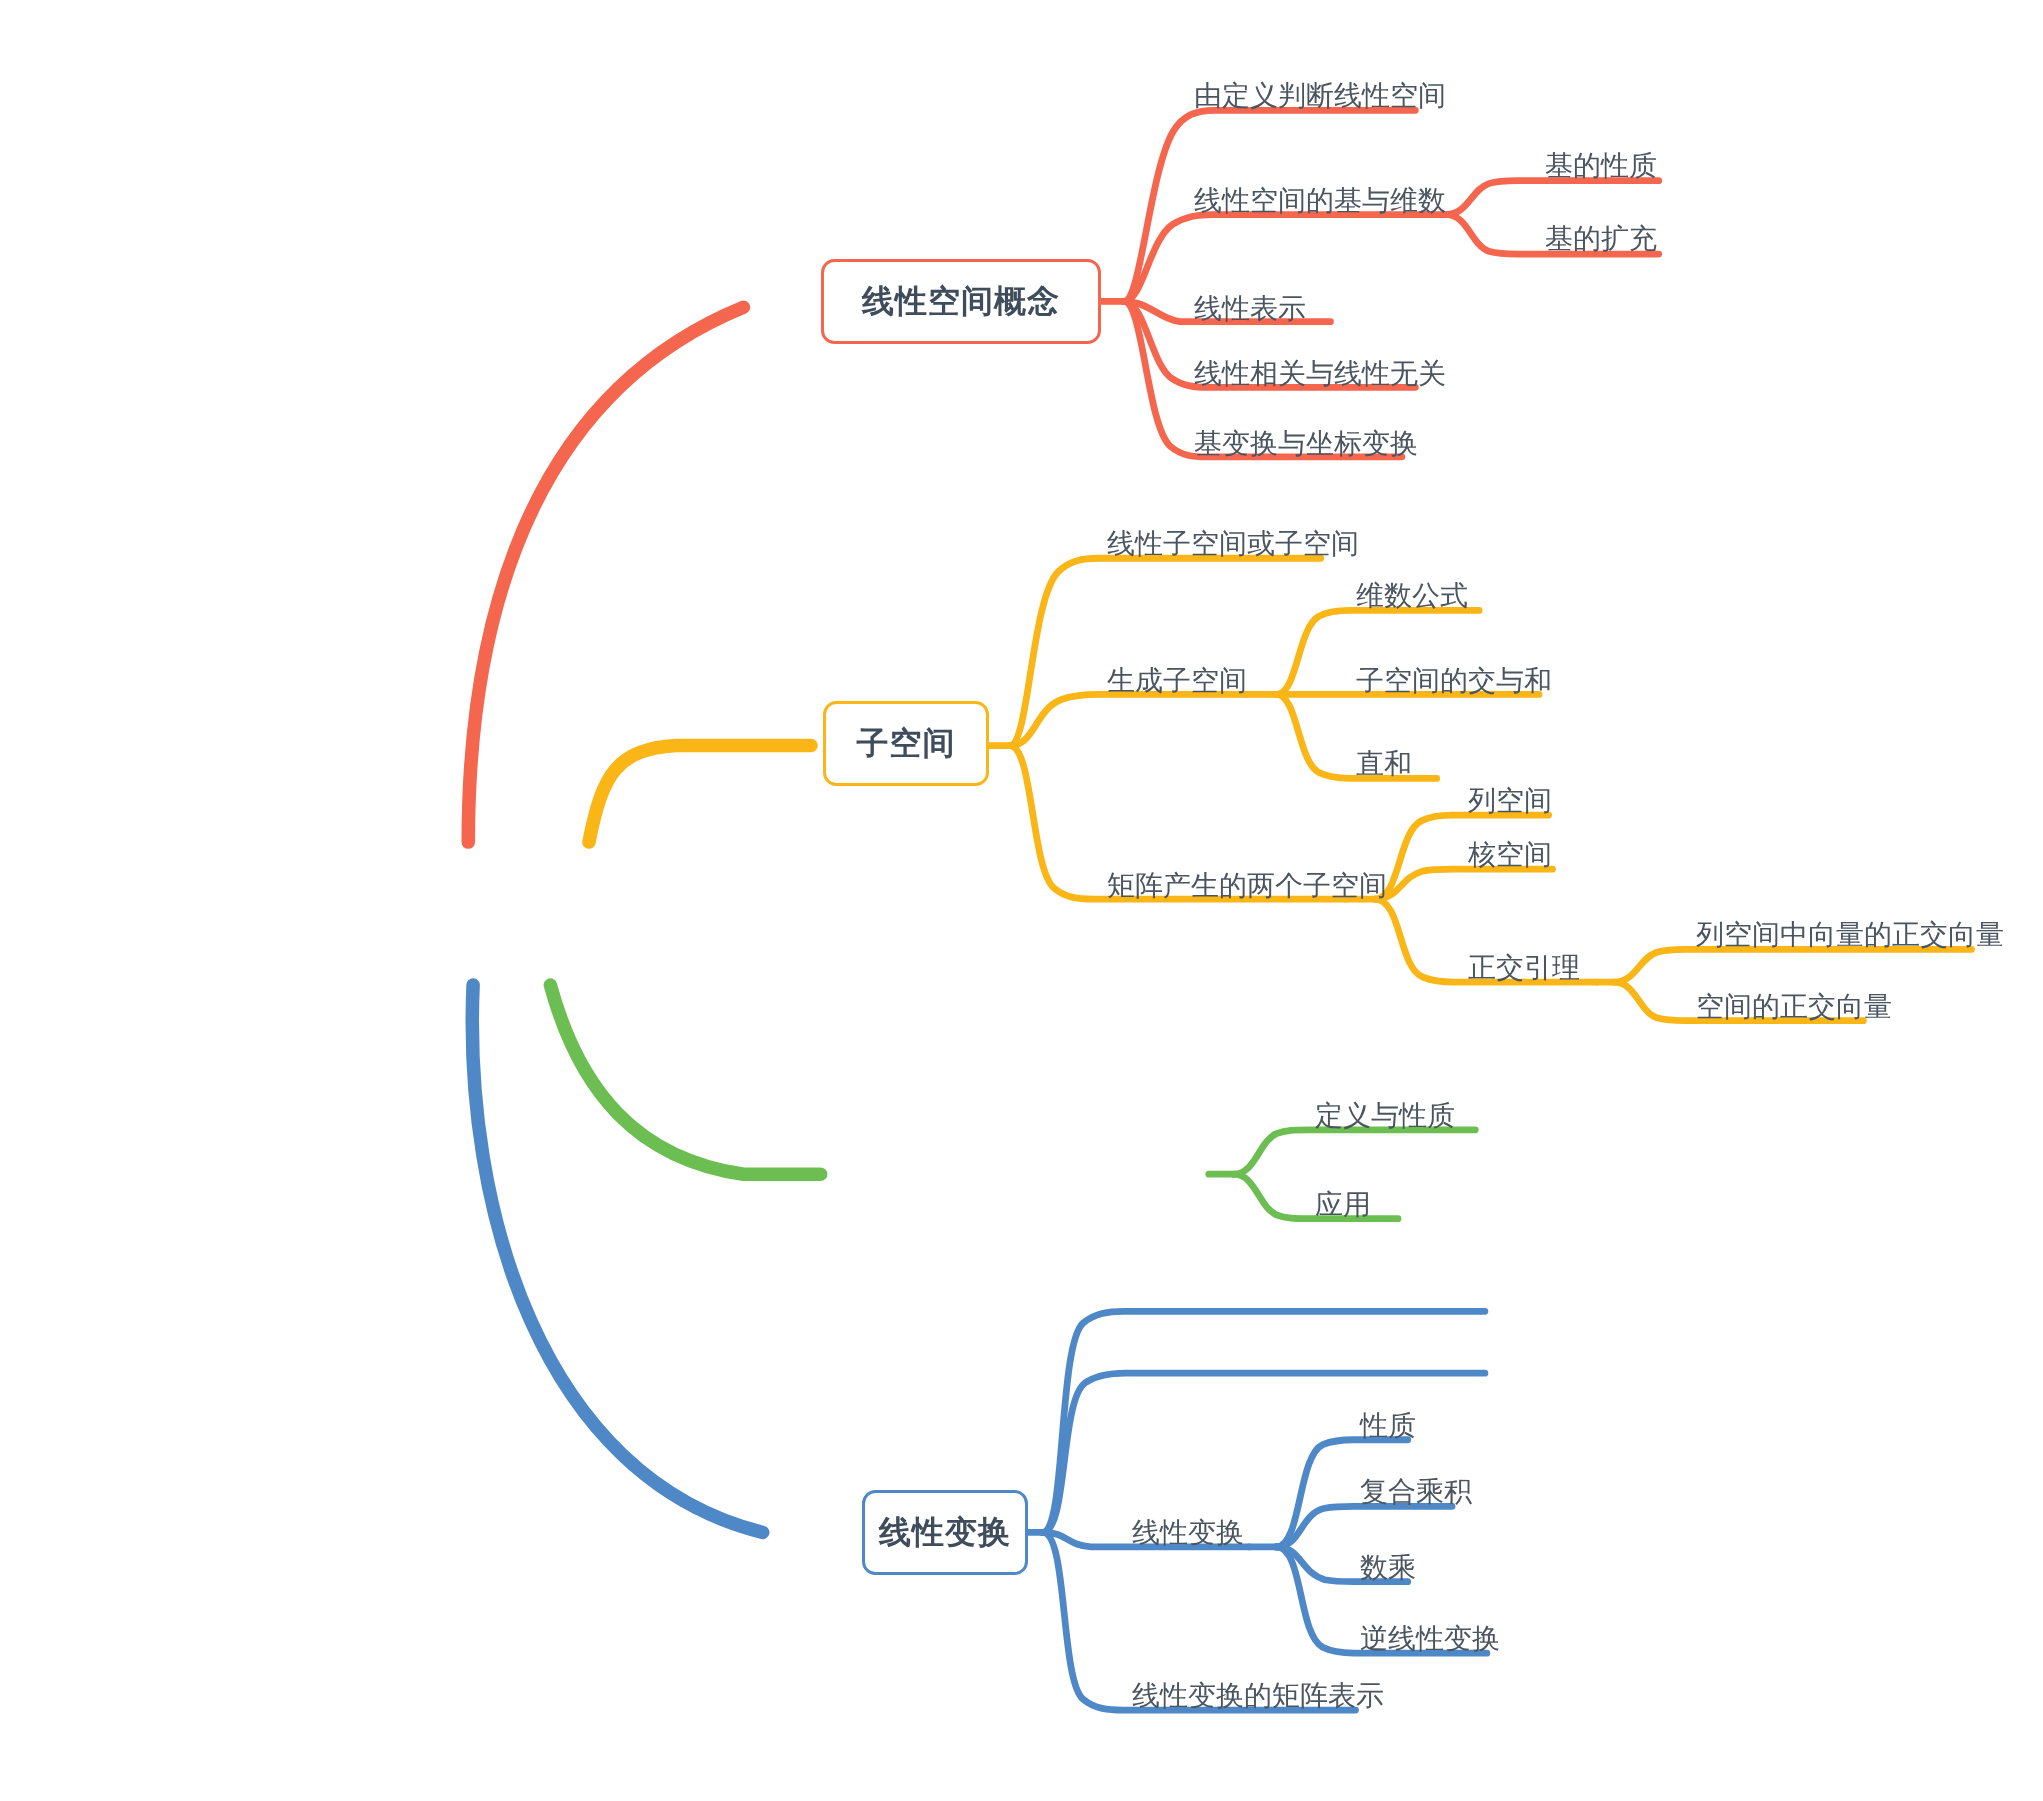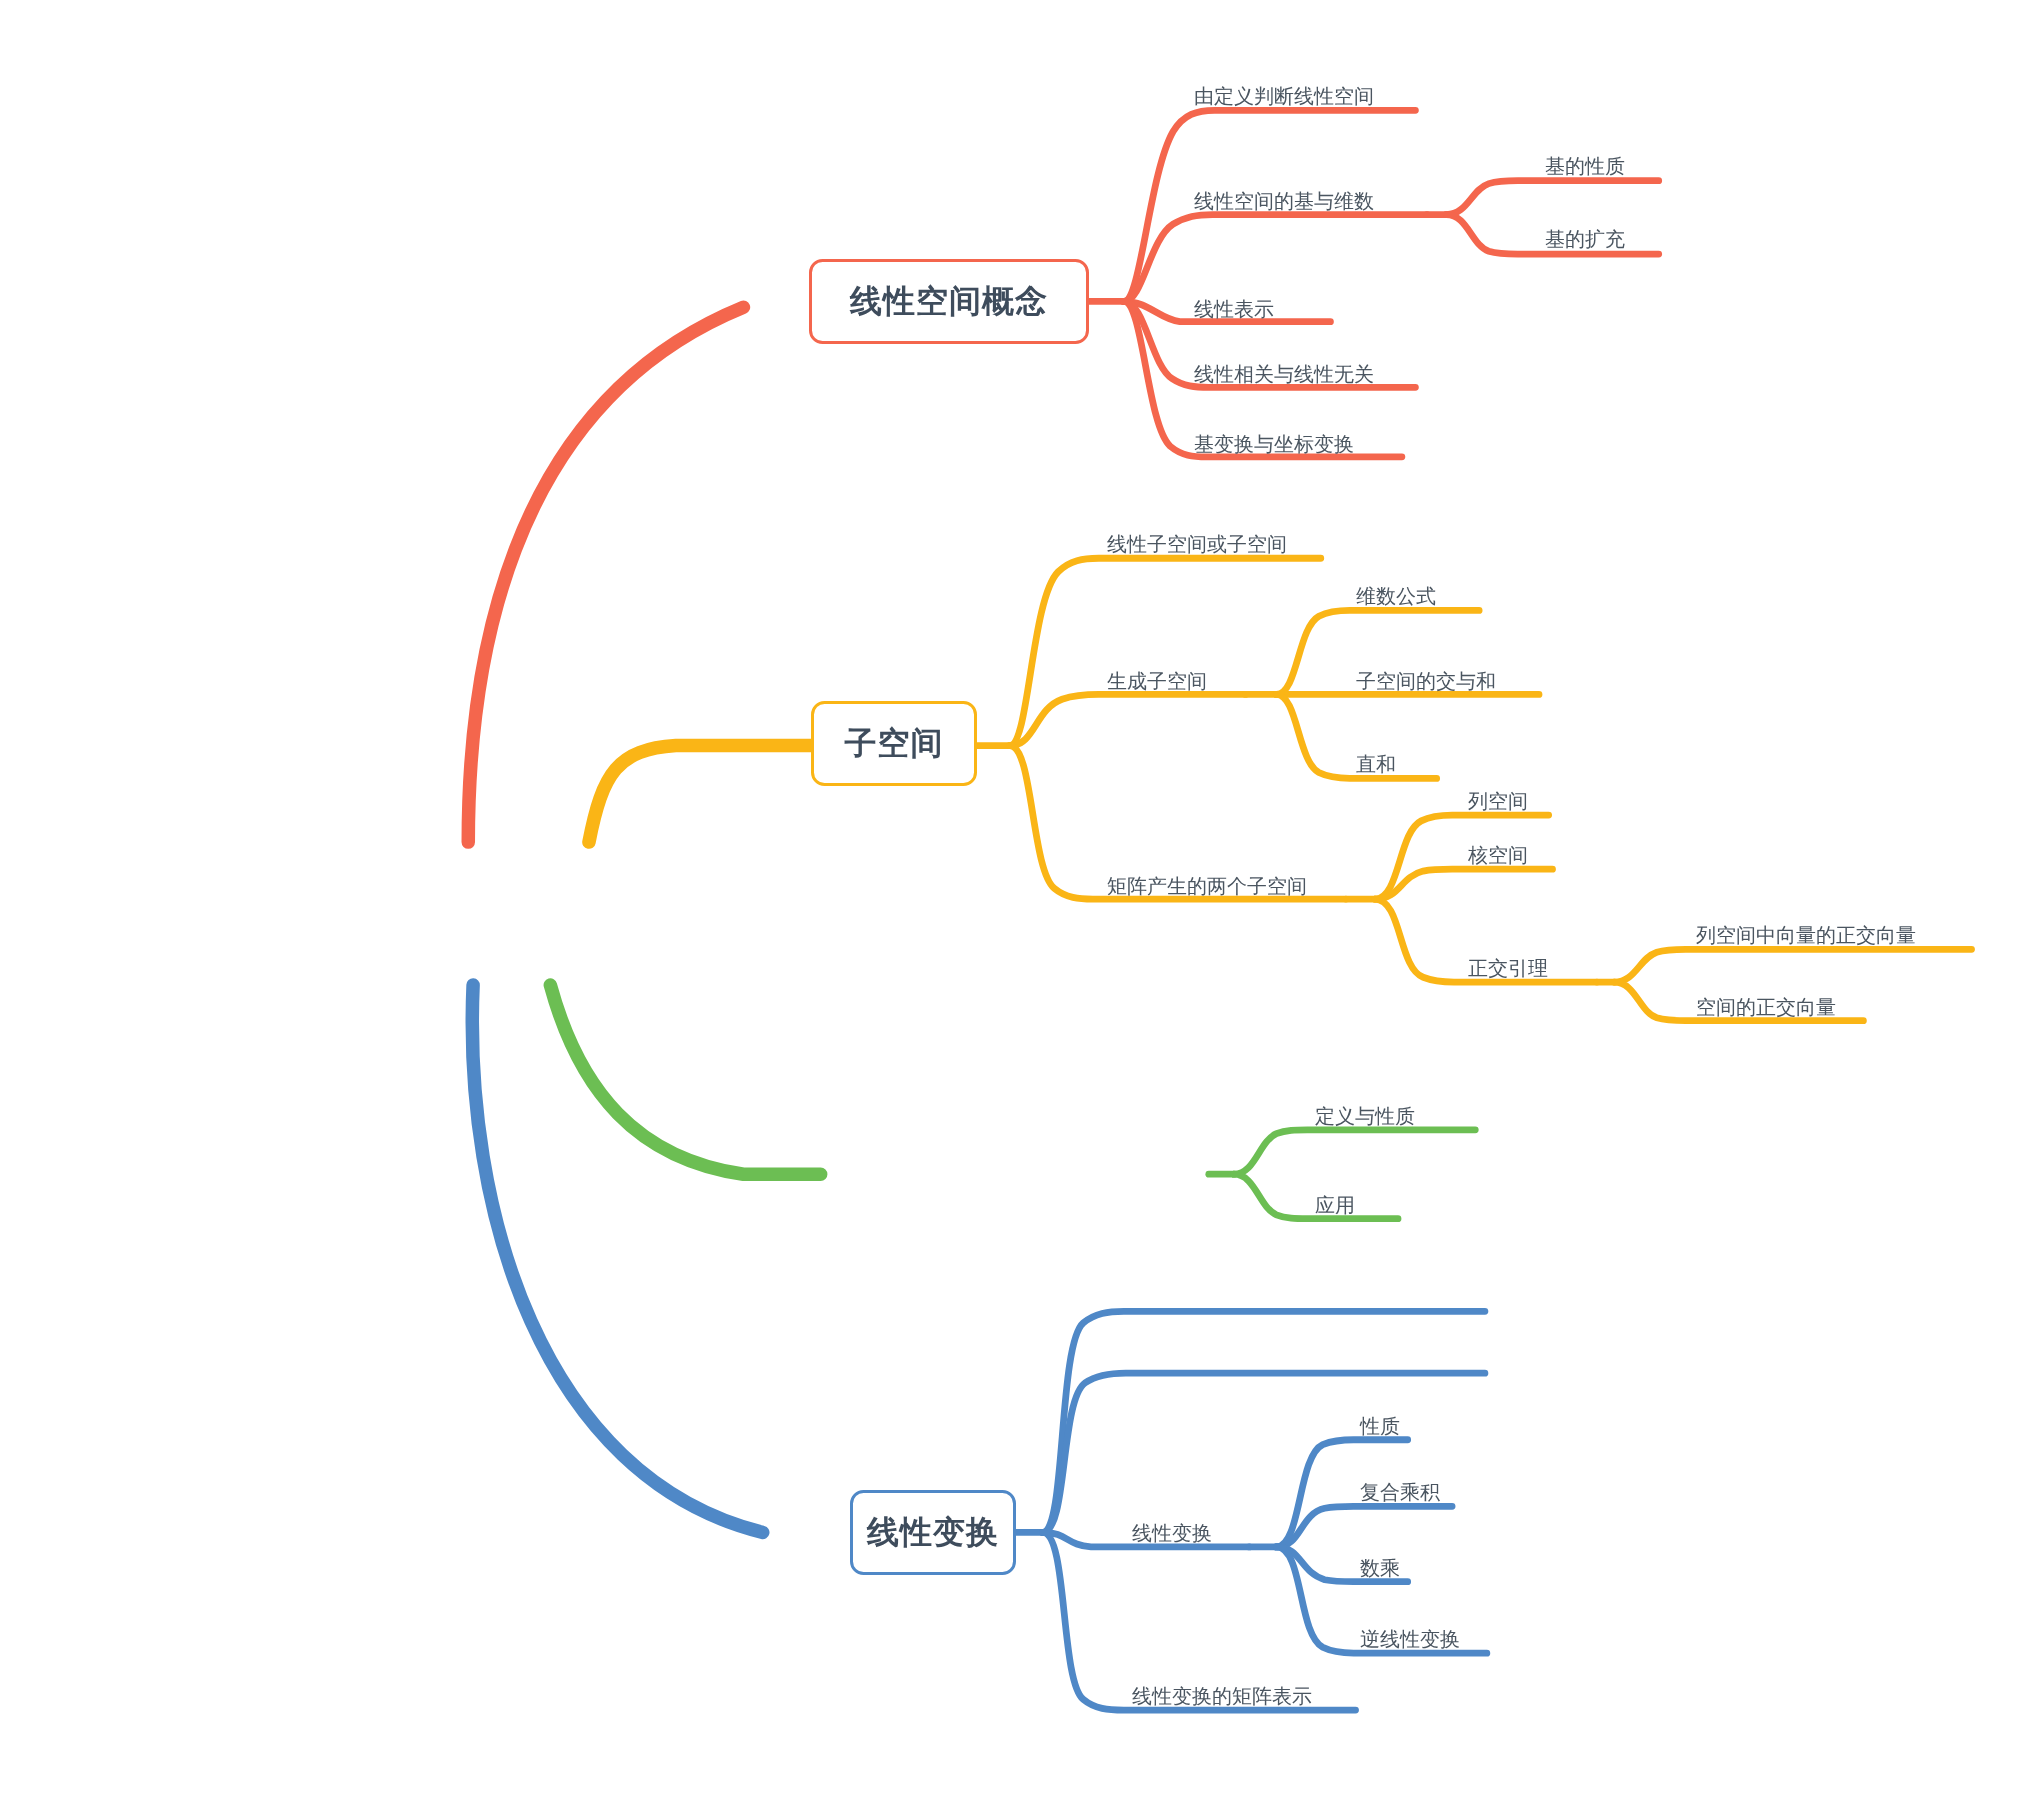--- a/index.html
+++ b/index.html
@@ -45,29 +45,30 @@
   }
   .node-l1 {
     border: 3.9px solid;
     border-radius: 13.5px;
     background: #ffffff;
     color: #3E4C5C;
     font-size: 32px;
     font-weight: bold;
     letter-spacing: 1px;
     padding: 0 21px;
+    margin-left: 12px;
   }
   .node-l1.red    { border-color: #F4664D; }
   .node-l1.yellow { border-color: #FAB516; }
   .node-l1.green  { border-color: #6CBE53; }
   .node-l1.blue   { border-color: #4F88C7; }
 
   .node-leaf {
     color: #4A5560;
-    font-size: 20px;
+    font-size: 28px;
     font-weight: normal;
     justify-content: flex-start;
     padding-left: 3.9px;
     background: transparent;
     border: none;
   }
 </style>
 </head>
 <body>
 

